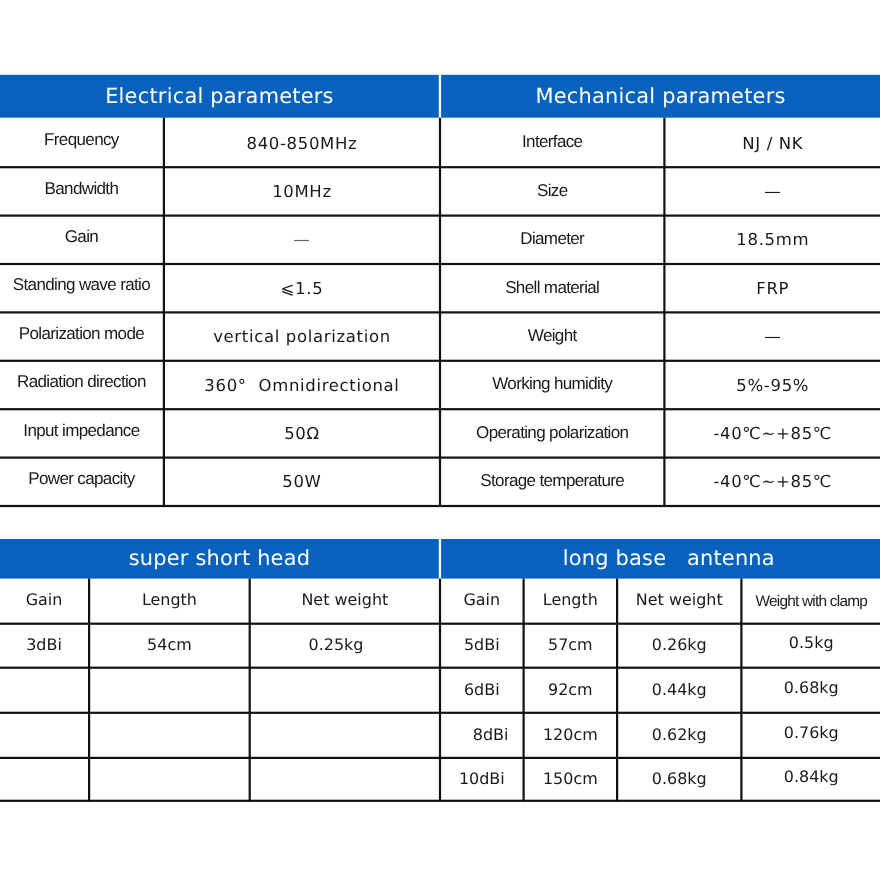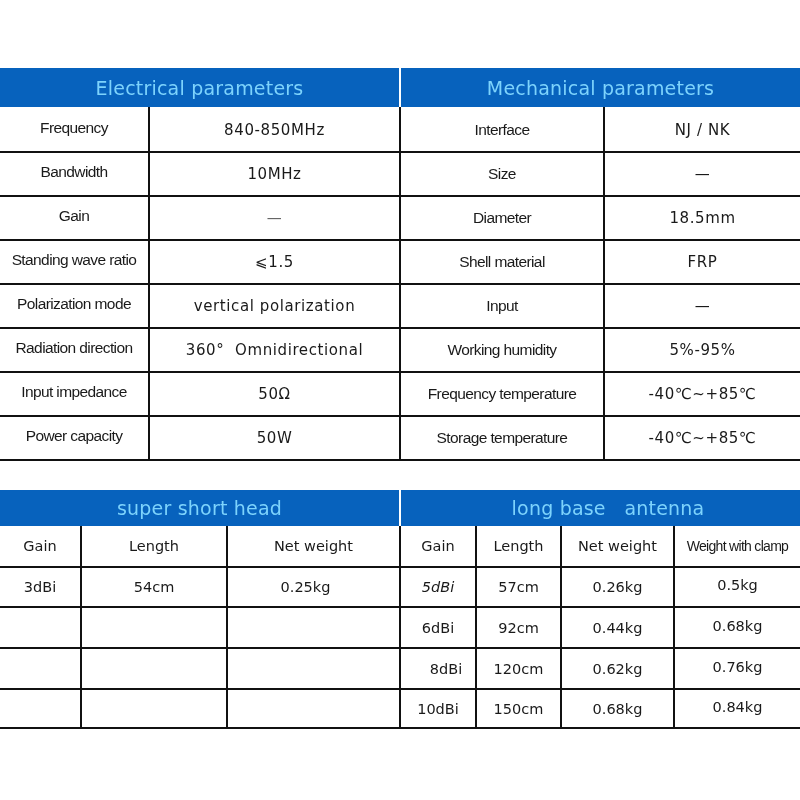--- a/index.html
+++ b/index.html
@@ -1,19 +1,19 @@
 <!DOCTYPE html>
 <html><head>
 <meta charset="utf-8">
 <style>
   html, body { margin: 0; padding: 0; background: #ffffff; }
   body { width: 800px; height: 800px; position: relative; overflow: hidden;
          font-family: "Liberation Sans", "DejaVu Sans", sans-serif; color: #1a1a1a; }
   .abs { position: absolute; box-sizing: border-box; }
-  .hdr { background: #0762BD; color: #7dd3fc; display: flex; align-items: center; justify-content: center;
+  .hdr { background: #0762BD; color: #ffffff; display: flex; align-items: center; justify-content: center;
          font-family: "DejaVu Sans", sans-serif; font-size: 19px; letter-spacing: 0.2px; }
   .hdr-sep { background: #ffffff; width: 2px; }
   .hline { background: #111; height: 2px; }
   .vline { background: #111; width: 2px; }
   .cell { display: flex; align-items: center; justify-content: center; text-align: center; white-space: nowrap; }
   .lbl { font-family: "Liberation Sans Narrow", "Liberation Sans", sans-serif; font-size: 15.5px; letter-spacing: -0.6px; }
   .val { font-family: "DejaVu Sans", sans-serif; font-size: 15px; letter-spacing: 0.6px; }
   .sm  { font-family: "DejaVu Sans", sans-serif; font-size: 14.5px; }
   .cond { font-family: "Liberation Sans", sans-serif; font-size: 14px; letter-spacing: -0.7px; }
 </style>
@@ -70,27 +70,27 @@
 
 <div class="abs cell lbl" style="left:401px; top:153px; width:202px; height:42px;">Size</div>
 <div class="abs cell val" style="left:605px; top:153px; width:195px; height:42px;">—</div>
 
 <div class="abs cell lbl" style="left:401px; top:197px; width:202px; height:42px;">Diameter</div>
 <div class="abs cell val" style="left:605px; top:197px; width:195px; height:42px;">18.5mm</div>
 
 <div class="abs cell lbl" style="left:401px; top:241px; width:202px; height:42px;">Shell material</div>
 <div class="abs cell val" style="left:605px; top:241px; width:195px; height:42px;">FRP</div>
 
-<div class="abs cell lbl" style="left:401px; top:285px; width:202px; height:42px;">Input</div>
+<div class="abs cell lbl" style="left:401px; top:285px; width:202px; height:42px;">Weight</div>
 <div class="abs cell val" style="left:605px; top:285px; width:195px; height:42px;">—</div>
 
 <div class="abs cell lbl" style="left:401px; top:329px; width:202px; height:42px;">Working humidity</div>
 <div class="abs cell val" style="left:605px; top:329px; width:195px; height:42px;">5%-95%</div>
 
-<div class="abs cell lbl" style="left:401px; top:373px; width:202px; height:42px;">Frequency temperature</div>
+<div class="abs cell lbl" style="left:401px; top:373px; width:202px; height:42px;">Operating polarization</div>
 <div class="abs cell val" style="left:605px; top:373px; width:195px; height:42px;">-40℃~+85℃</div>
 
 <div class="abs cell lbl" style="left:401px; top:417px; width:202px; height:42px;">Storage temperature</div>
 <div class="abs cell val" style="left:605px; top:417px; width:195px; height:42px;">-40℃~+85℃</div>
 
 <div class="abs hdr" style="left:0; top:490px; width:399px; height:36px;">
   <span>super short head</span>
 </div>
 <div class="abs hdr-sep" style="left:399px; top:490px; height:36px;"></div>
 <div class="abs hdr" style="left:401px; top:490px; width:399px; height:36px; white-space:pre;padding-left:15px;">
@@ -116,21 +116,21 @@
 
 <div class="abs cell sm" style="left:0; top:568px; width:80px; height:38px;">3dBi</div>
 <div class="abs cell sm" style="left:82px; top:568px; width:144px; height:38px;">54cm</div>
 <div class="abs cell sm" style="left:228px; top:568px; width:155px; height:38px;">0.25kg</div>
 
 <div class="abs cell sm" style="left:401px; top:526px; width:74px; height:40px;">Gain</div>
 <div class="abs cell sm" style="left:477px; top:526px; width:83px; height:40px;">Length</div>
 <div class="abs cell sm" style="left:562px; top:526px; width:111px; height:40px;">Net weight</div>
 <div class="abs cell cond" style="left:675px; top:526px; width:125px; height:40px;">Weight with clamp</div>
 
-<div class="abs cell sm" style="left:401px; top:568px; width:74px; height:38px;font-style:italic;">5dBi</div>
+<div class="abs cell sm" style="left:401px; top:568px; width:74px; height:38px;">5dBi</div>
 <div class="abs cell sm" style="left:477px; top:568px; width:83px; height:38px;">57cm</div>
 <div class="abs cell sm" style="left:562px; top:568px; width:111px; height:38px;">0.26kg</div>
 <div class="abs cell sm" style="left:675px; top:568px; width:125px; height:34px;">0.5kg</div>
 
 <div class="abs cell sm" style="left:401px; top:608px; width:74px; height:39px;">6dBi</div>
 <div class="abs cell sm" style="left:477px; top:608px; width:83px; height:39px;">92cm</div>
 <div class="abs cell sm" style="left:562px; top:608px; width:111px; height:39px;">0.44kg</div>
 <div class="abs cell sm" style="left:675px; top:608px; width:125px; height:35px;">0.68kg</div>
 
 <div class="abs cell sm" style="left:401px; top:649px; width:90px; height:39px;">8dBi</div>

